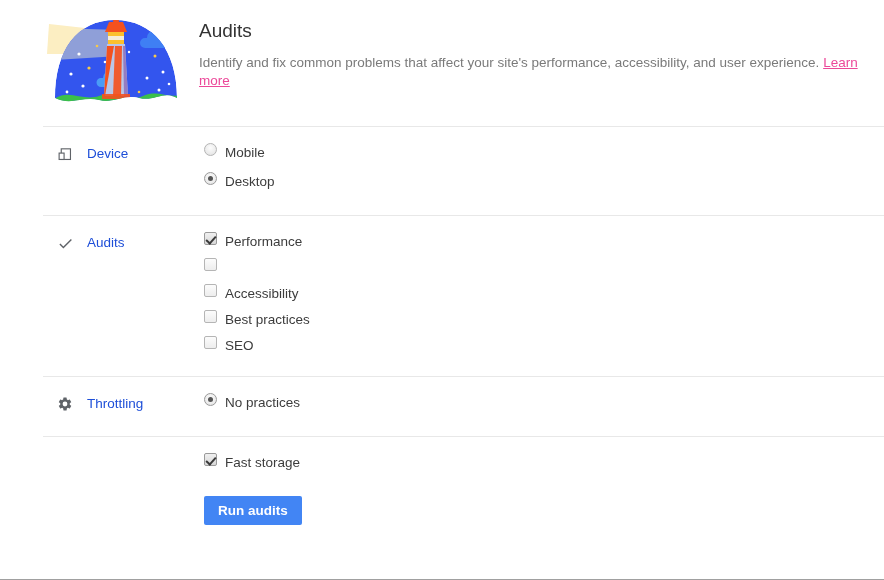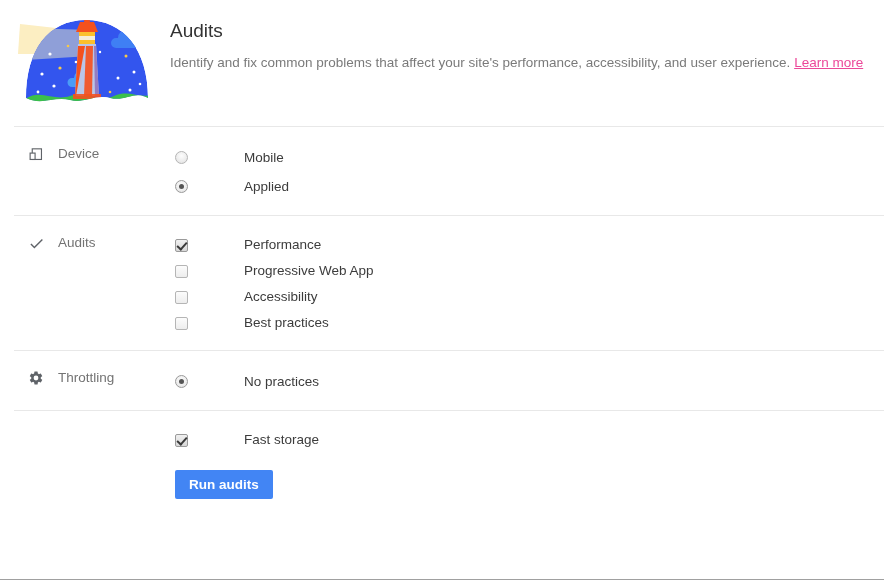--- a/index.html
+++ b/index.html
@@ -14,20 +14,21 @@
     color: #333333;
     overflow: hidden;
   }
 
   .panel {
     position: relative;
     width: 884px;
     height: 580px;
     background: #fff;
     border-bottom: 1px solid #a0a0a0;
+    padding-left: 29px;
   }
 
   
   .header {
     display: flex;
     align-items: flex-start;
     padding: 8px 0 0 0;
     height: 126px;
   }
   .logo-wrap {
@@ -87,36 +88,34 @@
     height: 20px;
     display: inline-flex;
     align-items: center;
     justify-content: center;
     margin-right: 12px;
     color: #5f6368;
   }
   .section-icon svg { display: block; fill: #5f6368; }
   .section-title {
     font-size: 13.5px;
-    color: #737373;
+    color: #1d4ed8;
     line-height: 20px;
   }
 
   .section-body {
     flex: 1;
     padding-left: 5px;
   }
 
   
   .option-row {
     display: flex;
-    align-items: center;
     height: 26px;
     margin-bottom: 0;
-    gap: 48px;
   }
   .option-row.spaced { height: 29px; }
   .option-label {
     font-size: 13.5px;
     color: #3c3c3c;
     margin-left: 8px;
     line-height: 20px;
     cursor: default;
   }
 
@@ -270,21 +269,21 @@
       </span>
       <span class="section-title">Device</span>
     </div>
     <div class="section-body">
       <div class="option-row spaced">
         <span class="radio"></span>
         <span class="option-label">Mobile</span>
       </div>
       <div class="option-row spaced">
         <span class="radio checked"></span>
-        <span class="option-label">Applied</span>
+        <span class="option-label">Desktop</span>
       </div>
     </div>
   </div>
 
   <div class="divider"></div>
 
   <div class="section">
     <div class="section-label">
       <span class="section-icon">
         <svg width="17" height="17" viewBox="0 0 24 24">
@@ -293,29 +292,32 @@
       </span>
       <span class="section-title">Audits</span>
     </div>
     <div class="section-body">
       <div class="option-row">
         <span class="checkbox checked"></span>
         <span class="option-label">Performance</span>
       </div>
       <div class="option-row">
         <span class="checkbox"></span>
-        <span class="option-label">Progressive Web App</span>
       </div>
       <div class="option-row">
         <span class="checkbox"></span>
         <span class="option-label">Accessibility</span>
       </div>
       <div class="option-row">
         <span class="checkbox"></span>
         <span class="option-label">Best practices</span>
+      </div>
+      <div class="option-row">
+        <span class="checkbox"></span>
+        <span class="option-label">SEO</span>
       </div>
     </div>
   </div>
 
   <div class="divider"></div>
 
   <div class="section">
     <div class="section-label">
       <span class="section-icon">
         <svg width="16" height="16" viewBox="0 0 24 24">

